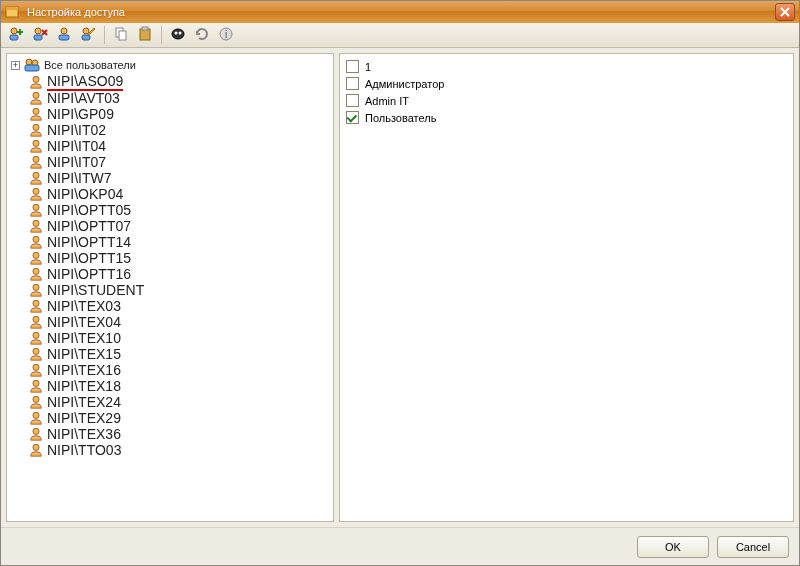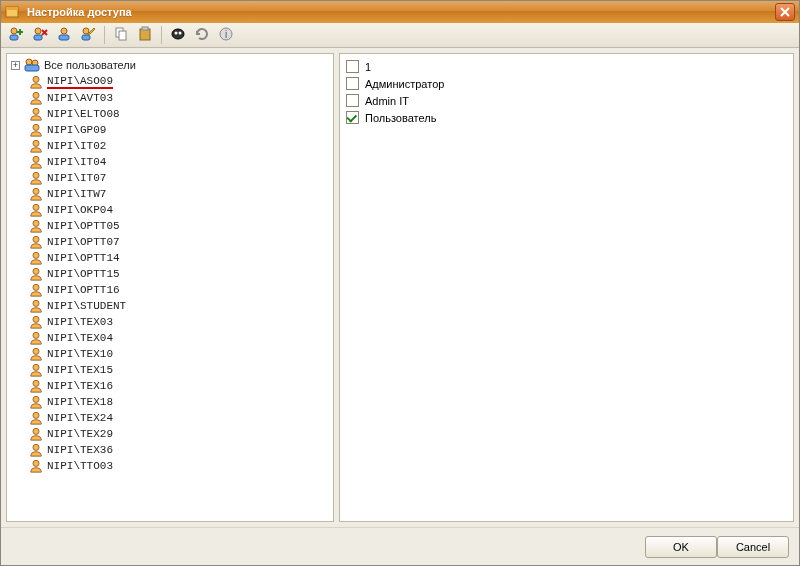--- a/index.html
+++ b/index.html
@@ -24,21 +24,21 @@
     display: flex;
     align-items: center;
     padding: 0 4px;
     color: #fff;
   }
   .titlebar .app-icon {
     width: 16px; height: 16px;
     margin-right: 6px;
     display:flex;align-items:center;justify-content:center;
   }
-  .titlebar .title { flex:1; font-weight: bold; font-size: 11px; text-shadow: 0 1px 1px rgba(0,0,0,.2);}
+  .titlebar .title { flex:1; font-weight: normal; font-size: 11px; text-shadow: 0 1px 1px rgba(0,0,0,.2);}
   .close-btn {
     width: 20px; height: 18px;
     background: linear-gradient(to bottom,#f19a63,#d4602a);
     border: 1px solid #9a4a1a;
     border-radius: 3px;
     display:flex;align-items:center;justify-content:center;
     color:#fff; font-weight:bold; font-size:11px;
     cursor: pointer;
   }
   .toolbar {
@@ -115,35 +115,35 @@
     content:"";
     width:7px;height:4px;
     border-left:2px solid #1c7a1c;
     border-bottom:2px solid #1c7a1c;
     transform: rotate(-45deg) translate(0px,-1px);
   }
   .footer {
     height: 38px;
     border-top:1px solid #d9d4c5;
     display:flex; align-items:center; justify-content:flex-end;
-    padding: 0 10px; 
+    padding: 0 10px; gap:8px;
     background:#efece3;
   }
   .btn {
     min-width:72px; height:22px;
     background:linear-gradient(to bottom,#fefefe,#e9e5d5);
     border:1px solid #a7a28f;
     border-radius:3px;
     font-size:11px; font-family:inherit;
     cursor:pointer;
   }
   ::-webkit-scrollbar{width:16px;background:#f2efe3;}
   ::-webkit-scrollbar-thumb{background:#d8d3c0;border:1px solid #b8b29b;border-radius:2px;}
   ::-webkit-scrollbar-button{height:16px;background:#e9e5d5;border:1px solid #b8b29b;}
-  .tree-item .label { font-size:11px;font-family:Liberation Mono, monospace; }
+  .tree-item .label { font-size:14px; }
 </style>
 </head>
 <body>
 
 <div class="window">
 
   <div class="titlebar">
     <span class="app-icon">
       <svg width="16" height="16" viewBox="0 0 16 16">
           <rect x="1" y="3" width="12" height="10" fill="#f7c763" stroke="#a66b12"></rect>
@@ -242,27 +242,20 @@
                   <path d="M2 15 q0 -5 6 -5 q6 0 6 5 z" fill="#f2b75c" stroke="#9a5a12"></path>
                 </svg></span>
               <span class="label">NIPI\ASO09</span>
             </div>
             <div class="tree-item">
               <span class="user-icon"><svg width="14" height="14" viewBox="0 0 16 16">
                   <circle cx="8" cy="5" r="3.5" fill="#f2b75c" stroke="#9a5a12"></circle>
                   <path d="M2 15 q0 -5 6 -5 q6 0 6 5 z" fill="#f2b75c" stroke="#9a5a12"></path>
                 </svg></span>
               <span class="label">NIPI\AVT03</span>
-            </div>
-            <div class="tree-item">
-              <span class="user-icon"><svg width="14" height="14" viewBox="0 0 16 16">
-                  <circle cx="8" cy="5" r="3.5" fill="#f2b75c" stroke="#9a5a12"></circle>
-                  <path d="M2 15 q0 -5 6 -5 q6 0 6 5 z" fill="#f2b75c" stroke="#9a5a12"></path>
-                </svg></span>
-              <span class="label">NIPI\ELTO08</span>
             </div>
             <div class="tree-item">
               <span class="user-icon"><svg width="14" height="14" viewBox="0 0 16 16">
                   <circle cx="8" cy="5" r="3.5" fill="#f2b75c" stroke="#9a5a12"></circle>
                   <path d="M2 15 q0 -5 6 -5 q6 0 6 5 z" fill="#f2b75c" stroke="#9a5a12"></path>
                 </svg></span>
               <span class="label">NIPI\GP09</span>
             </div>
             <div class="tree-item">
               <span class="user-icon"><svg width="14" height="14" viewBox="0 0 16 16">

